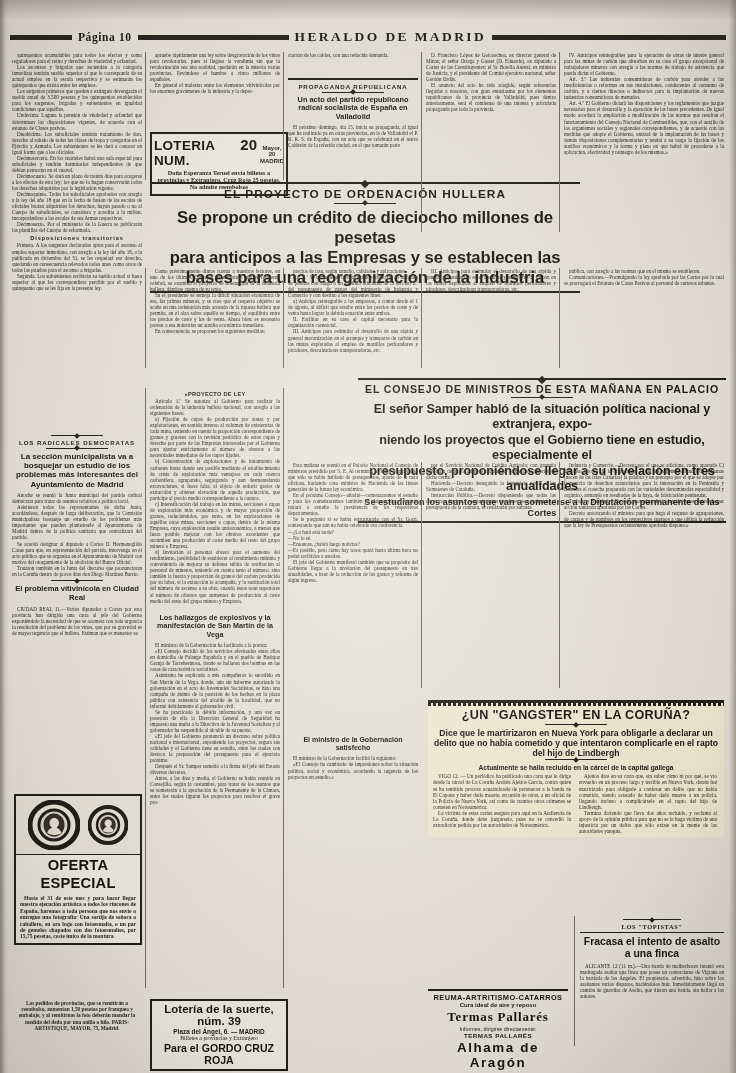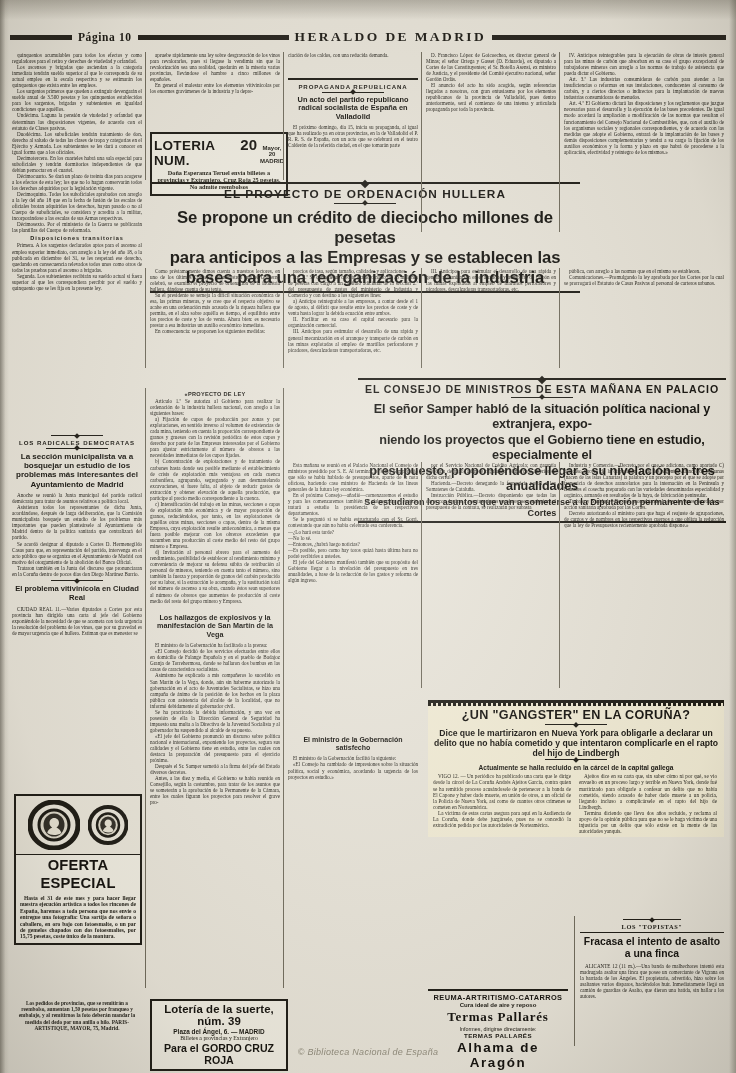--- a/index.html
+++ b/index.html
@@ -414,14 +414,13 @@
   <div class="rule-v" style="left:145px;top:268px;height:100px;"></div>
   <div class="rule-v" style="left:283px;top:268px;height:100px;"></div>
   <div class="rule-v" style="left:421px;top:268px;height:100px;"></div>
   <div class="rule-v" style="left:559px;top:268px;height:100px;"></div>
   <div class="rule-v" style="left:145px;top:388px;height:600px;"></div>
   <div class="rule-v" style="left:283px;top:388px;height:600px;"></div>
   <div class="rule-v" style="left:421px;top:462px;height:226px;"></div>
   <div class="rule-v" style="left:559px;top:462px;height:226px;"></div>
   <div class="rule-v" style="left:574px;top:916px;height:130px;"></div>
 
-  <div class="footer">© Biblioteca Nacional de España</div>
 </div>
 
 </body></html>

